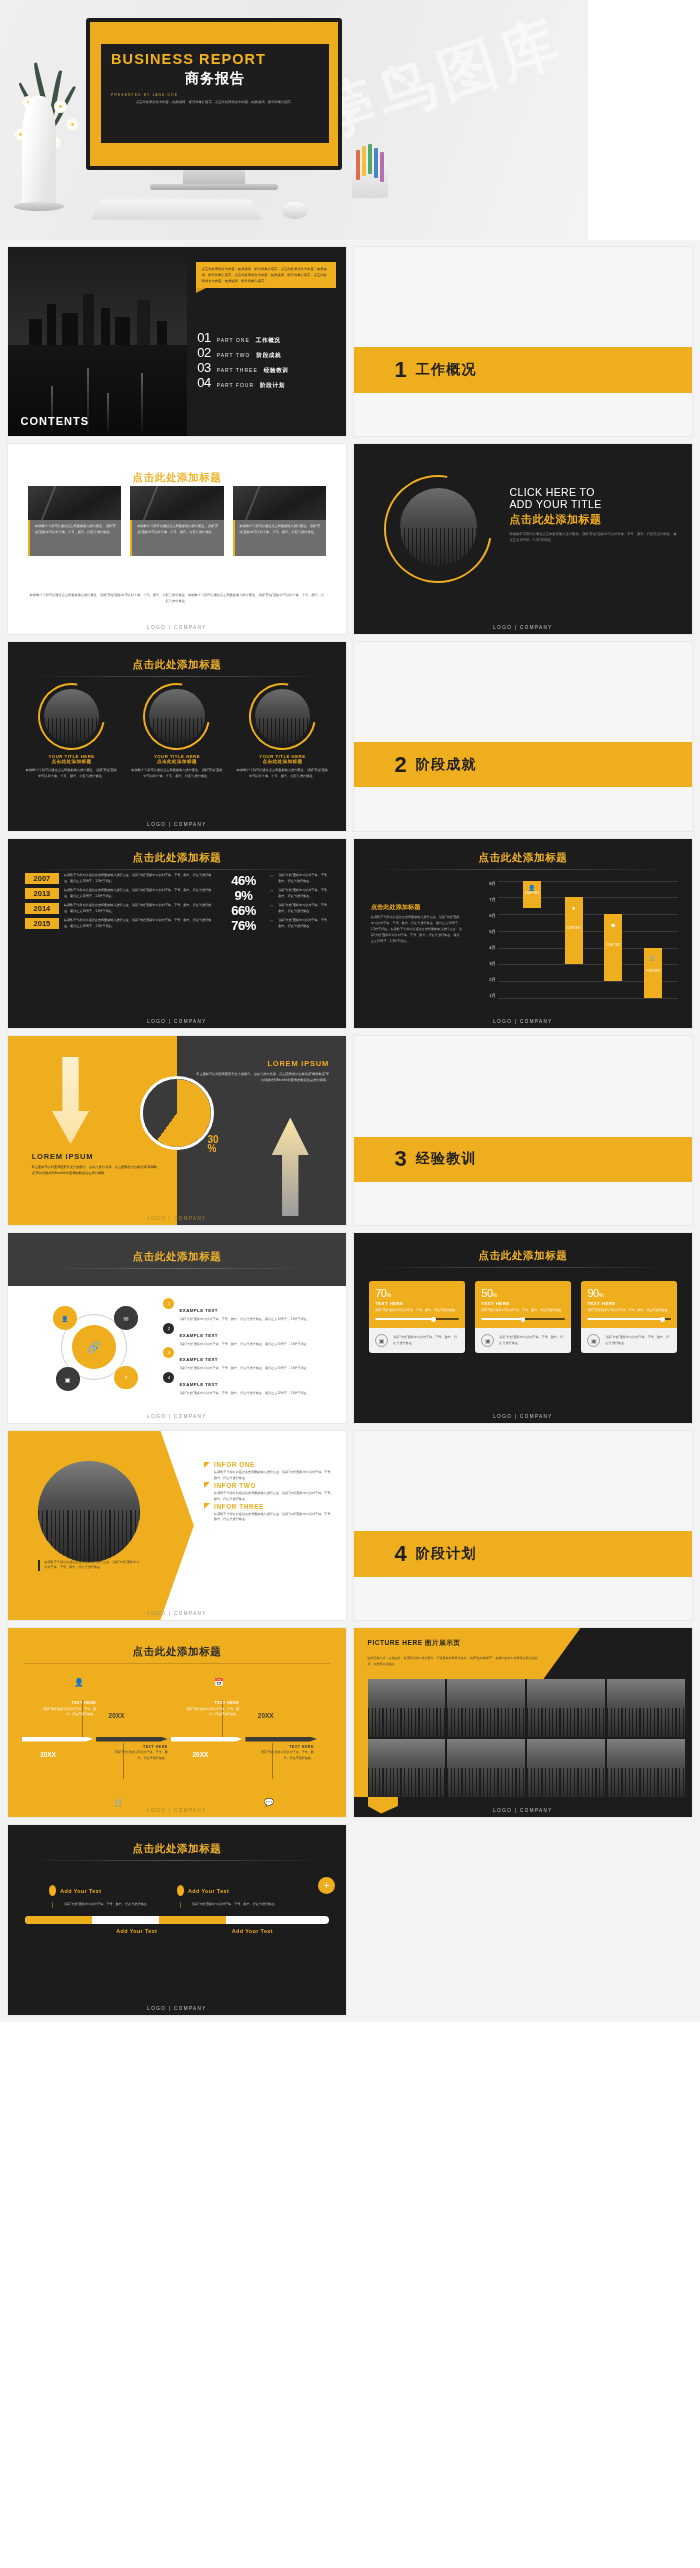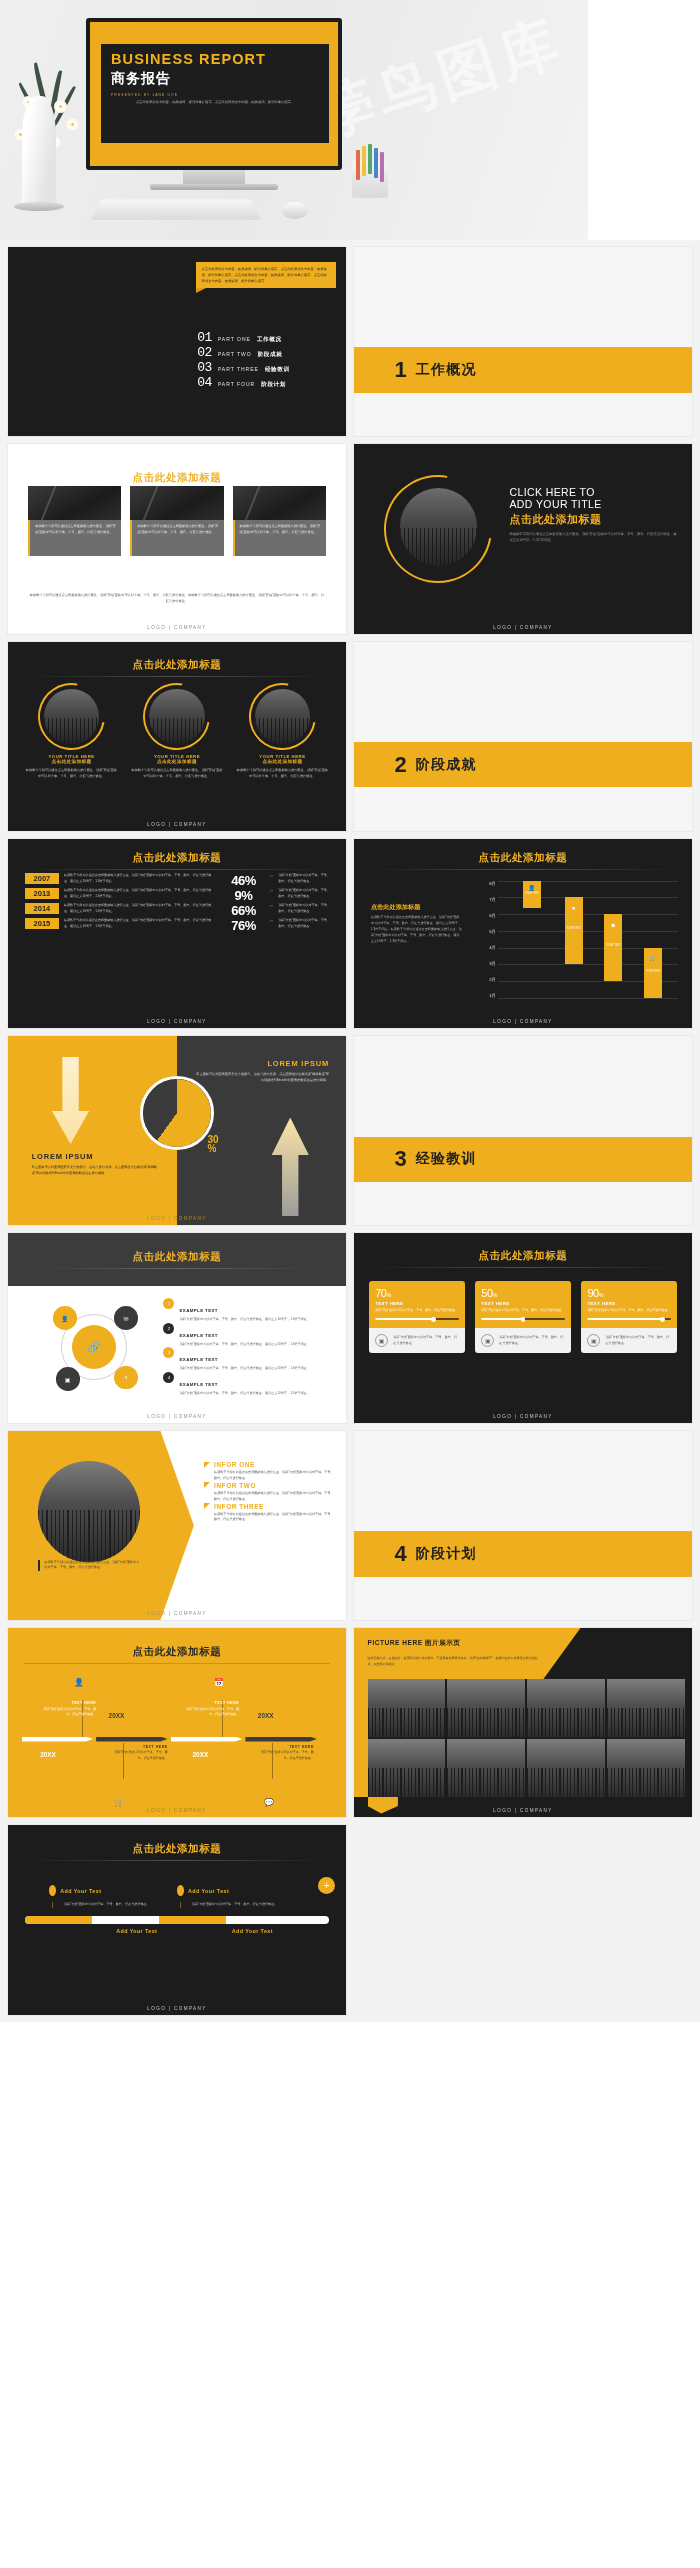--- a/index.html
+++ b/index.html
@@ -15,21 +15,21 @@
   
   .hero { width:588px; height:240px; position:relative;
     background:linear-gradient(110deg,#efefef 0%,#e9e9e9 45%,#f3f3f3 100%); overflow:hidden; }
   .hero-wm { position:absolute; right:20px; top:40px; font-size:58px; color:rgba(255,255,255,.55);
     letter-spacing:6px; font-weight:bold; transform:rotate(-18deg); pointer-events:none; }
   .monitor { position:absolute; left:86px; top:18px; width:256px; height:152px;
     background:#1c1c1c; border-radius:3px; padding:4px; }
   .screen { width:100%; height:100%; background:#eeab1d; position:relative; overflow:hidden; }
   .screen-card { position:absolute; left:11px; top:22px; right:9px; bottom:23px; background:#1d1d1d; padding:8px 10px; }
   .sc-en { color:#f2b21f; font-size:14.5px; font-weight:bold; letter-spacing:1.1px; line-height:1.1; }
-  .sc-cn { color:#fff; font-size:14px; font-weight:bold; letter-spacing:1px; margin-top:2px; }
+  .sc-cn { color:#fff; font-size:14px; font-weight:bold; letter-spacing:1px; margin-top:2px;text-align:center; }
   .sc-by { color:#d2a23f; font-size:3.4px; letter-spacing:1.1px; margin-top:5px; }
   .sc-desc { color:#b9b9b9; font-size:3.3px; line-height:1.75; margin-top:3px; text-align:center; }
   .stand { position:absolute; left:183px; top:170px; width:62px; height:14px;
      background:linear-gradient(#d8d8d8,#bdbdbd); }
   .base { position:absolute; left:150px; top:184px; width:128px; height:6px; border-radius:3px;
      background:linear-gradient(#cfcfcf,#a8a8a8); }
   .mon-label { position:absolute; left:86px; top:172px; width:256px; text-align:center;
      font-size:7px; color:#8e8e8e; letter-spacing:2px; }
   .keyboard { position:absolute; left:96px; top:198px; width:160px; height:22px;
      background:linear-gradient(#f7f7f7,#dcdcdc); border-radius:3px; transform:perspective(60px) rotateX(22deg); }
@@ -80,21 +80,21 @@
      background:linear-gradient(#151515,#0a0a0a); }
   .refl { position:absolute; bottom:0; width:2px; background:linear-gradient(rgba(230,230,230,.35),rgba(230,230,230,0)); }
   .ct-title { position:absolute; left:7%; bottom:5%; color:#fff; font-size:11px;
      font-weight:bold; letter-spacing:1px; }
   .ct-note { position:absolute; left:55.5%; top:8%; right:3%; background:#efae1e;
      padding:4px 6px; font-size:3.3px; line-height:1.85; color:#2a2a2a; }
   .ct-note:after { content:""; position:absolute; left:0; bottom:-5px; border-left:10px solid #d99a15;
      border-bottom:5px solid transparent; }
   .ct-list { position:absolute; left:56%; top:44%; right:3%; display:flex; flex-direction:column; gap:3.5%; }
   .ct-row { display:flex; align-items:baseline; gap:6px; }
-  .ct-n { font-size:13px; color:#fff; font-weight:300; letter-spacing:-.5px;font-family:Liberation Mono, monospace; }
+  .ct-n { font-size:13px; color:#fff; font-weight:300; letter-spacing:-.5px; }
   .ct-en { font-size:5px; color:#e2e2e2; letter-spacing:1px; }
   .ct-zh { font-size:5.6px; color:#fff; font-weight:bold; letter-spacing:.6px; }
 
   
   .cards3 { position:absolute; left:6%; right:6%; top:22%; display:flex; gap:3%; }
   .c3 { flex:1; }
   .c3-img { height:34px; background:linear-gradient(150deg,#3a3a3a,#1b1b1b 60%,#2e2e2e); position:relative; overflow:hidden; }
   .c3-img:before { content:""; position:absolute; left:20%; top:-20%; width:1.5px; height:150%;
      background:rgba(255,255,255,.18); transform:rotate(22deg); }
   .c3-txt { background:#6e6e6e; border-left:2.5px solid #efae1e; padding:4px 5px;
@@ -304,20 +304,38 @@
     <div class="pencil" style="left:356px;top:150px;background:#e36b4a;"></div>
     <div class="pencil" style="left:362px;top:146px;background:#f0c040;"></div>
     <div class="pencil" style="left:368px;top:144px;background:#55a86c;"></div>
     <div class="pencil" style="left:374px;top:148px;background:#4b86c4;"></div>
     <div class="pencil" style="left:380px;top:152px;background:#b66fb0;"></div>
   </div>
 
   <div class="grid">
 
     <div class="slide s-dark2">
+      <div class="ct-img">
+        <div class="sky"></div>
+        <div class="bldg" style="left:12%;width:7%;height:14%;"></div>
+        <div class="bldg" style="left:22%;width:5%;height:22%;"></div>
+        <div class="bldg" style="left:30%;width:9%;height:17%;"></div>
+        <div class="bldg" style="left:42%;width:6%;height:27%;background:#161616;"></div>
+        <div class="bldg" style="left:52%;width:5%;height:20%;"></div>
+        <div class="bldg" style="left:60%;width:8%;height:15%;"></div>
+        <div class="bldg" style="left:72%;width:7%;height:24%;background:#1a1a1a;"></div>
+        <div class="bldg" style="left:83%;width:6%;height:13%;"></div>
+        <div class="water">
+          <div class="refl" style="left:24%;height:55%;"></div>
+          <div class="refl" style="left:44%;height:75%;"></div>
+          <div class="refl" style="left:55%;height:48%;"></div>
+          <div class="refl" style="left:74%;height:70%;"></div>
+        </div>
+        <div class="ct-title">CONTENTS</div>
+      </div>
       <div class="ct-note">点击此处添加文本内容，如关键词、部分简单介绍等。点击此处添加文本内容，如关键词、部分简单介绍等。点击此处添加文本内容，如关键词、部分简单介绍等。点击此处添加文本内容，如关键词、部分简单介绍等。</div>
       <div class="ct-list">
         <div class="ct-row">
           <span class="ct-n">01</span>
           <span class="ct-en">PART ONE</span>
           <span class="ct-zh">工作概况</span>
         </div>
         <div class="ct-row">
           <span class="ct-n">02</span>
           <span class="ct-en">PART TWO</span>

